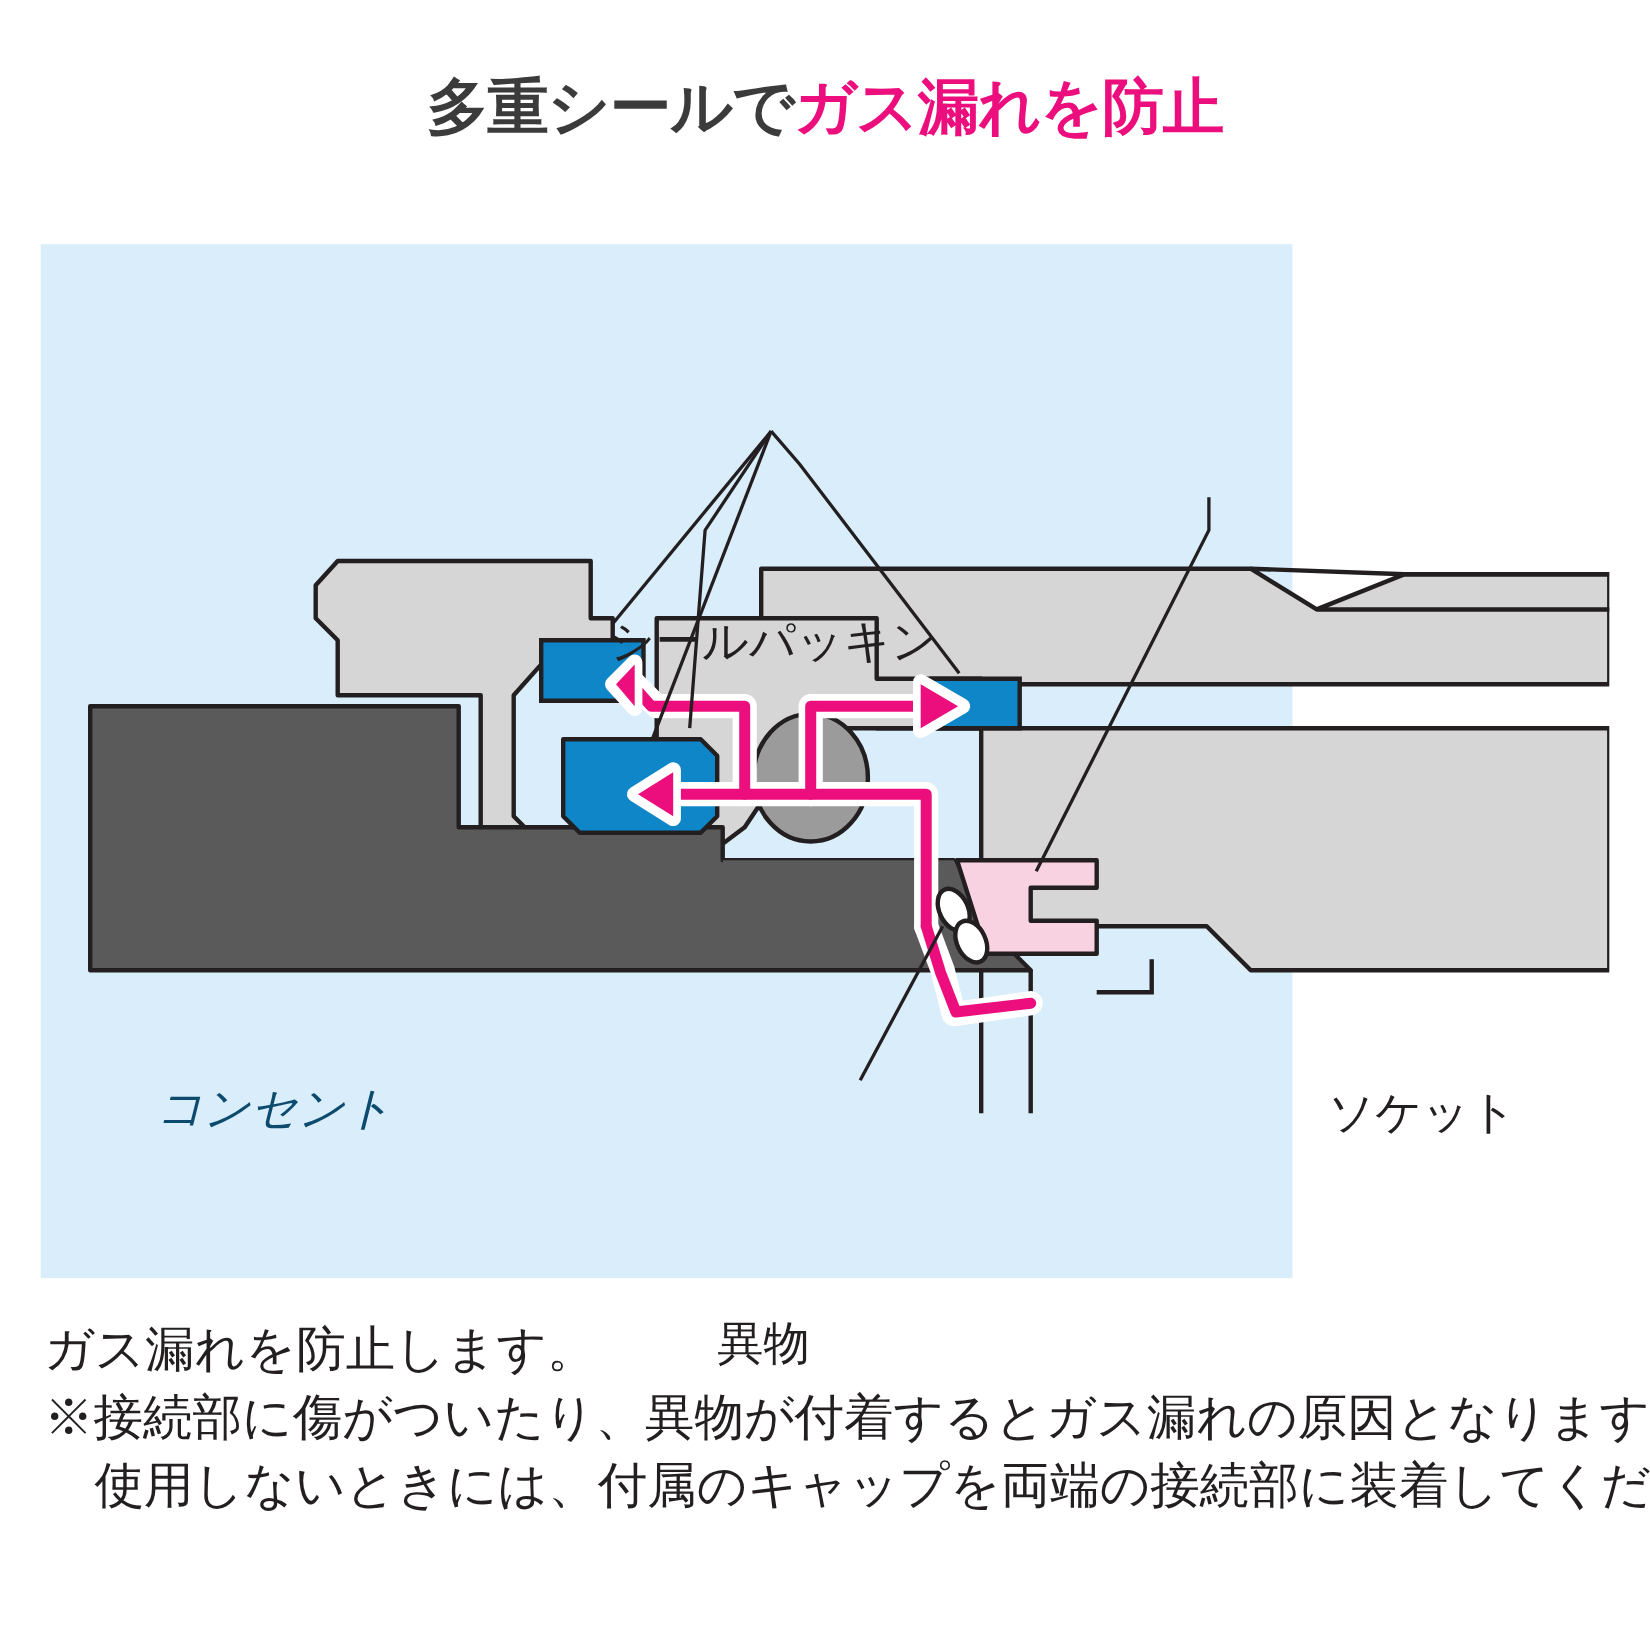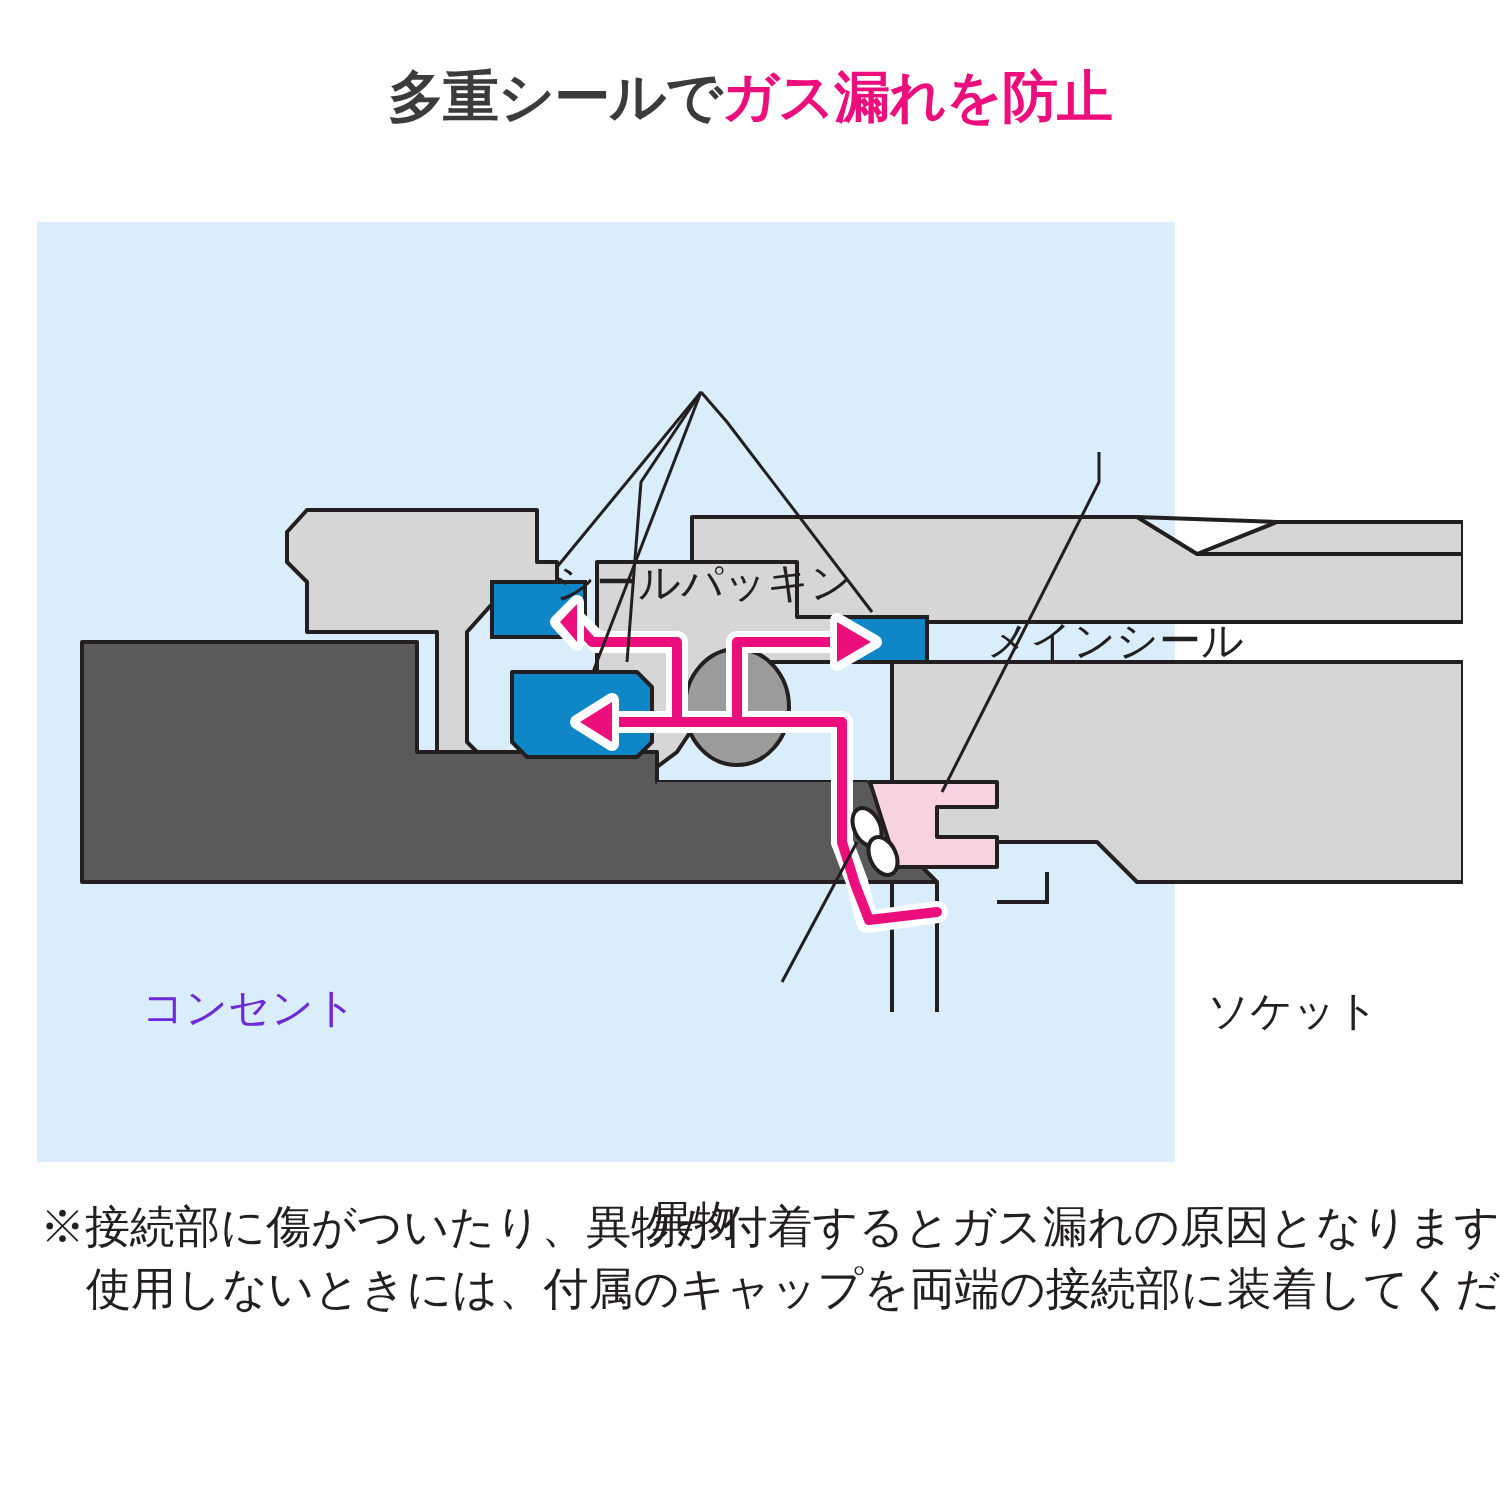--- a/index.html
+++ b/index.html
@@ -52,21 +52,21 @@
   }
 
   
   .dlabel {
     position: absolute;
     font-size: 42px;
     color: #231f20;
     white-space: nowrap;
     line-height: 1;
   }
-  .dlabel.white { color: #6d28d9; }
+  .dlabel.white { color: #0c4a6e; font-style: italic; }
   .lbl-seal   { left: 516px; top: 340px; }
   .lbl-main   { left: 950px; top: 398px; }
   .lbl-konsento { left: 105px; top: 765px; }
   .lbl-socket { left: 1170px; top: 768px; }
   .lbl-ibutsu { left: 615px; top: 978px; }
 
   
   .footer {
     position: absolute;
     left: 40px;
@@ -183,24 +183,24 @@
         <path d="M664 170 L604 260 L590 440"></path>
 
         <path d="M1062 230 L1062 260 L905 570"></path>
 
         <path d="M745 760 L820 620"></path>
       </g>
 
     </svg>
 
     <div class="dlabel lbl-seal">シールパッキン</div>
-    <div class="dlabel lbl-main">メインシール</div>
     <div class="dlabel white lbl-konsento">コンセント</div>
     <div class="dlabel lbl-socket">ソケット</div>
     <div class="dlabel lbl-ibutsu">異物</div>
   </div>
 
   <div class="footer">
+    <p>ガス漏れを防止します。</p>
     <p>※接続部に傷がついたり、異物が付着するとガス漏れの原因となります。</p>
     <p class="indent">使用しないときには、付属のキャップを両端の接続部に装着してください。</p>
   </div>
 
 </div>
 
 </body></html>

